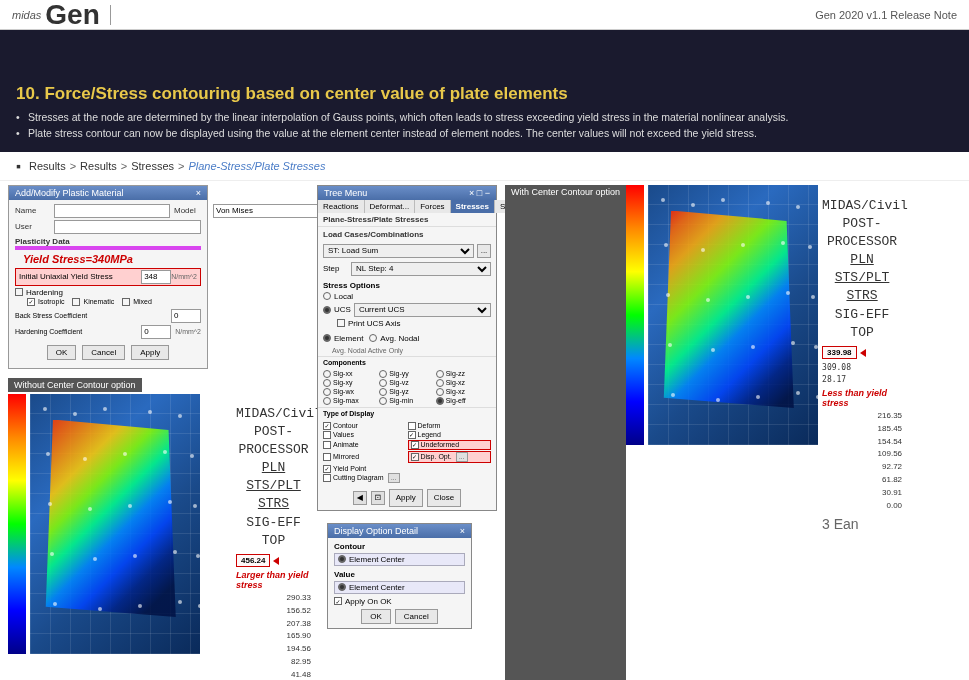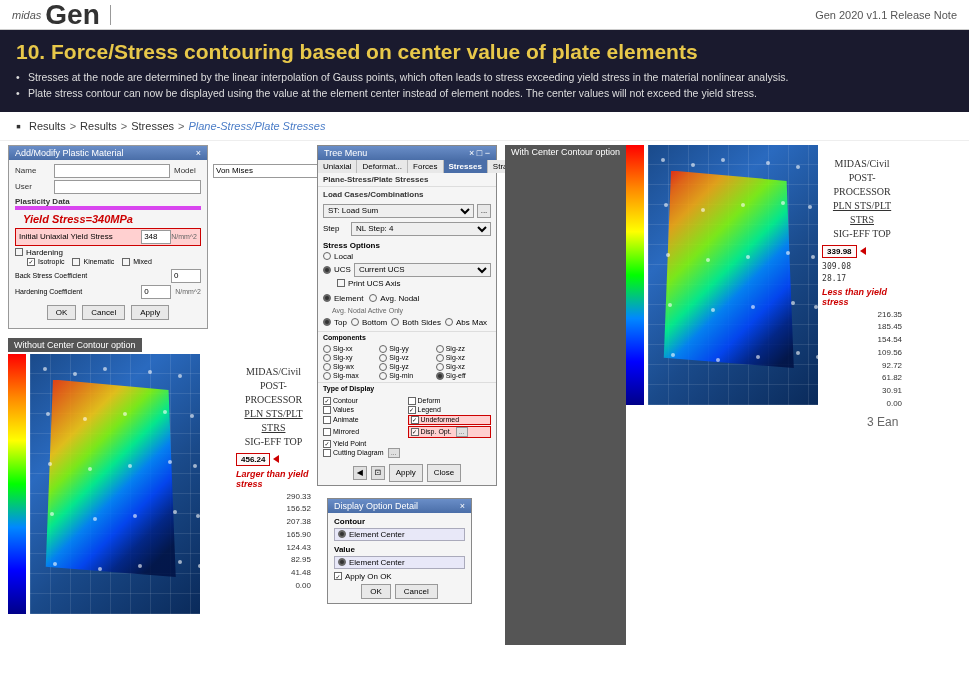--- a/index.html
+++ b/index.html
@@ -48,24 +48,25 @@
       color: #555;
     }
 
     
     .section-header {
       background: #1a1a2e;
       color: #fff;
       padding: 10px 16px;
     }
     .section-header h2 {
-      font-size: 21px;
+      font-size: 17px;
       font-weight: bold;
       color: #e8c84a;
       margin-bottom: 6px;
+      margin-top: 44px;
     }
     .section-header ul {
       list-style: none;
       padding: 0;
     }
     .section-header ul li {
       font-size: 10.5px;
       color: #ddd;
       line-height: 1.5;
       padding-left: 12px;
@@ -425,22 +426,22 @@
       font-size: 8px;
       margin: 3px 0;
     }
     .option-buttons {
       display: flex;
       gap: 4px;
       justify-content: center;
       margin-top: 3px;
     }
     .midas-header {
-      font-family: Liberation Serif, serif;
-      font-size: 10px;
+      font-family: Liberation Mono, monospace;
+      font-size: 13px;
       color: #333;
       line-height: 1.4;
       text-align: center;
       margin-bottom: 4px;
     }
     .midas-header .underline {
       text-decoration: underline;
     }
     .larger-label {
       color: #cc0000;
@@ -671,35 +672,35 @@
         </div>
       </div>
 
       <div class="larger-label">Larger than yield stress</div>
 
       <div class="stress-numbers">
         <div>290.33</div>
         <div>156.52</div>
         <div>207.38</div>
         <div>165.90</div>
-        <div>124.43</div>
+        <div>194.56</div>
         <div>82.95</div>
         <div>41.48</div>
         <div>0.00</div>
       </div>
     </div>
 
     <div style="display:flex; flex-direction:column; gap:8px;">
       <div class="tree-menu">
         <div class="tree-titlebar">
           <span>Tree Menu</span>
           <span>× □ −</span>
         </div>
         <div class="tree-tabs">
-          <div class="tree-tab">Uniaxial</div>
+          <div class="tree-tab">Reactions</div>
           <div class="tree-tab">Deformat...</div>
           <div class="tree-tab">Forces</div>
           <div class="tree-tab active highlighted">Stresses</div>
           <div class="tree-tab">Strains</div>
         </div>
         <div class="tree-subsection">Plane-Stress/Plate Stresses</div>
 
         <div class="tree-section">
           <span>Load Cases/Combinations</span>
         </div>
@@ -742,38 +743,20 @@
             <div class="small-radio checked" style="background:#666;"></div>
             <span>Element</span>
           </div>
           <div class="radio-row">
             <div class="small-radio"></div>
             <span>Avg. Nodal</span>
           </div>
         </div>
         <div style="padding:0 5px 2px 14px; font-size:7px; color:#666;">Avg. Nodal Active Only</div>
 
-        <div style="display:flex; gap:4px; padding:2px 5px; font-size:8px; flex-wrap:wrap;">
-          <div class="radio-row">
-            <div class="small-radio checked" style="background:#666;"></div>
-            <span>Top</span>
-          </div>
-          <div class="radio-row">
-            <div class="small-radio"></div>
-            <span>Bottom</span>
-          </div>
-          <div class="radio-row">
-            <div class="small-radio"></div>
-            <span>Both Sides</span>
-          </div>
-          <div class="radio-row">
-            <div class="small-radio"></div>
-            <span>Abs Max</span>
-          </div>
-        </div>
 
         <div style="font-size:7px; padding:2px 5px; font-weight:bold; border-top:1px solid #ddd;">Components</div>
         <div class="components-grid">
           <div class="component-item">
             <div class="small-radio"></div>
             <span style="font-size:7px;">Sig-xx</span>
           </div>
           <div class="component-item">
             <div class="small-radio"></div>
             <span style="font-size:7px;">Sig-yy</span>
@@ -982,18 +965,18 @@
         <div>216.35</div>
         <div>185.45</div>
         <div>154.54</div>
         <div>109.56</div>
         <div>92.72</div>
         <div>61.82</div>
         <div>30.91</div>
         <div>0.00</div>
       </div>
 
-      <div style="font-size:12px; color:#666; margin-top:4px;margin-left:45px;">3 Ean</div>
+      <div style="font-size:14px; color:#666; margin-top:4px;">3 Ean</div>
     </div>
 
   </div>
 
 </div>
 
 </body></html>

